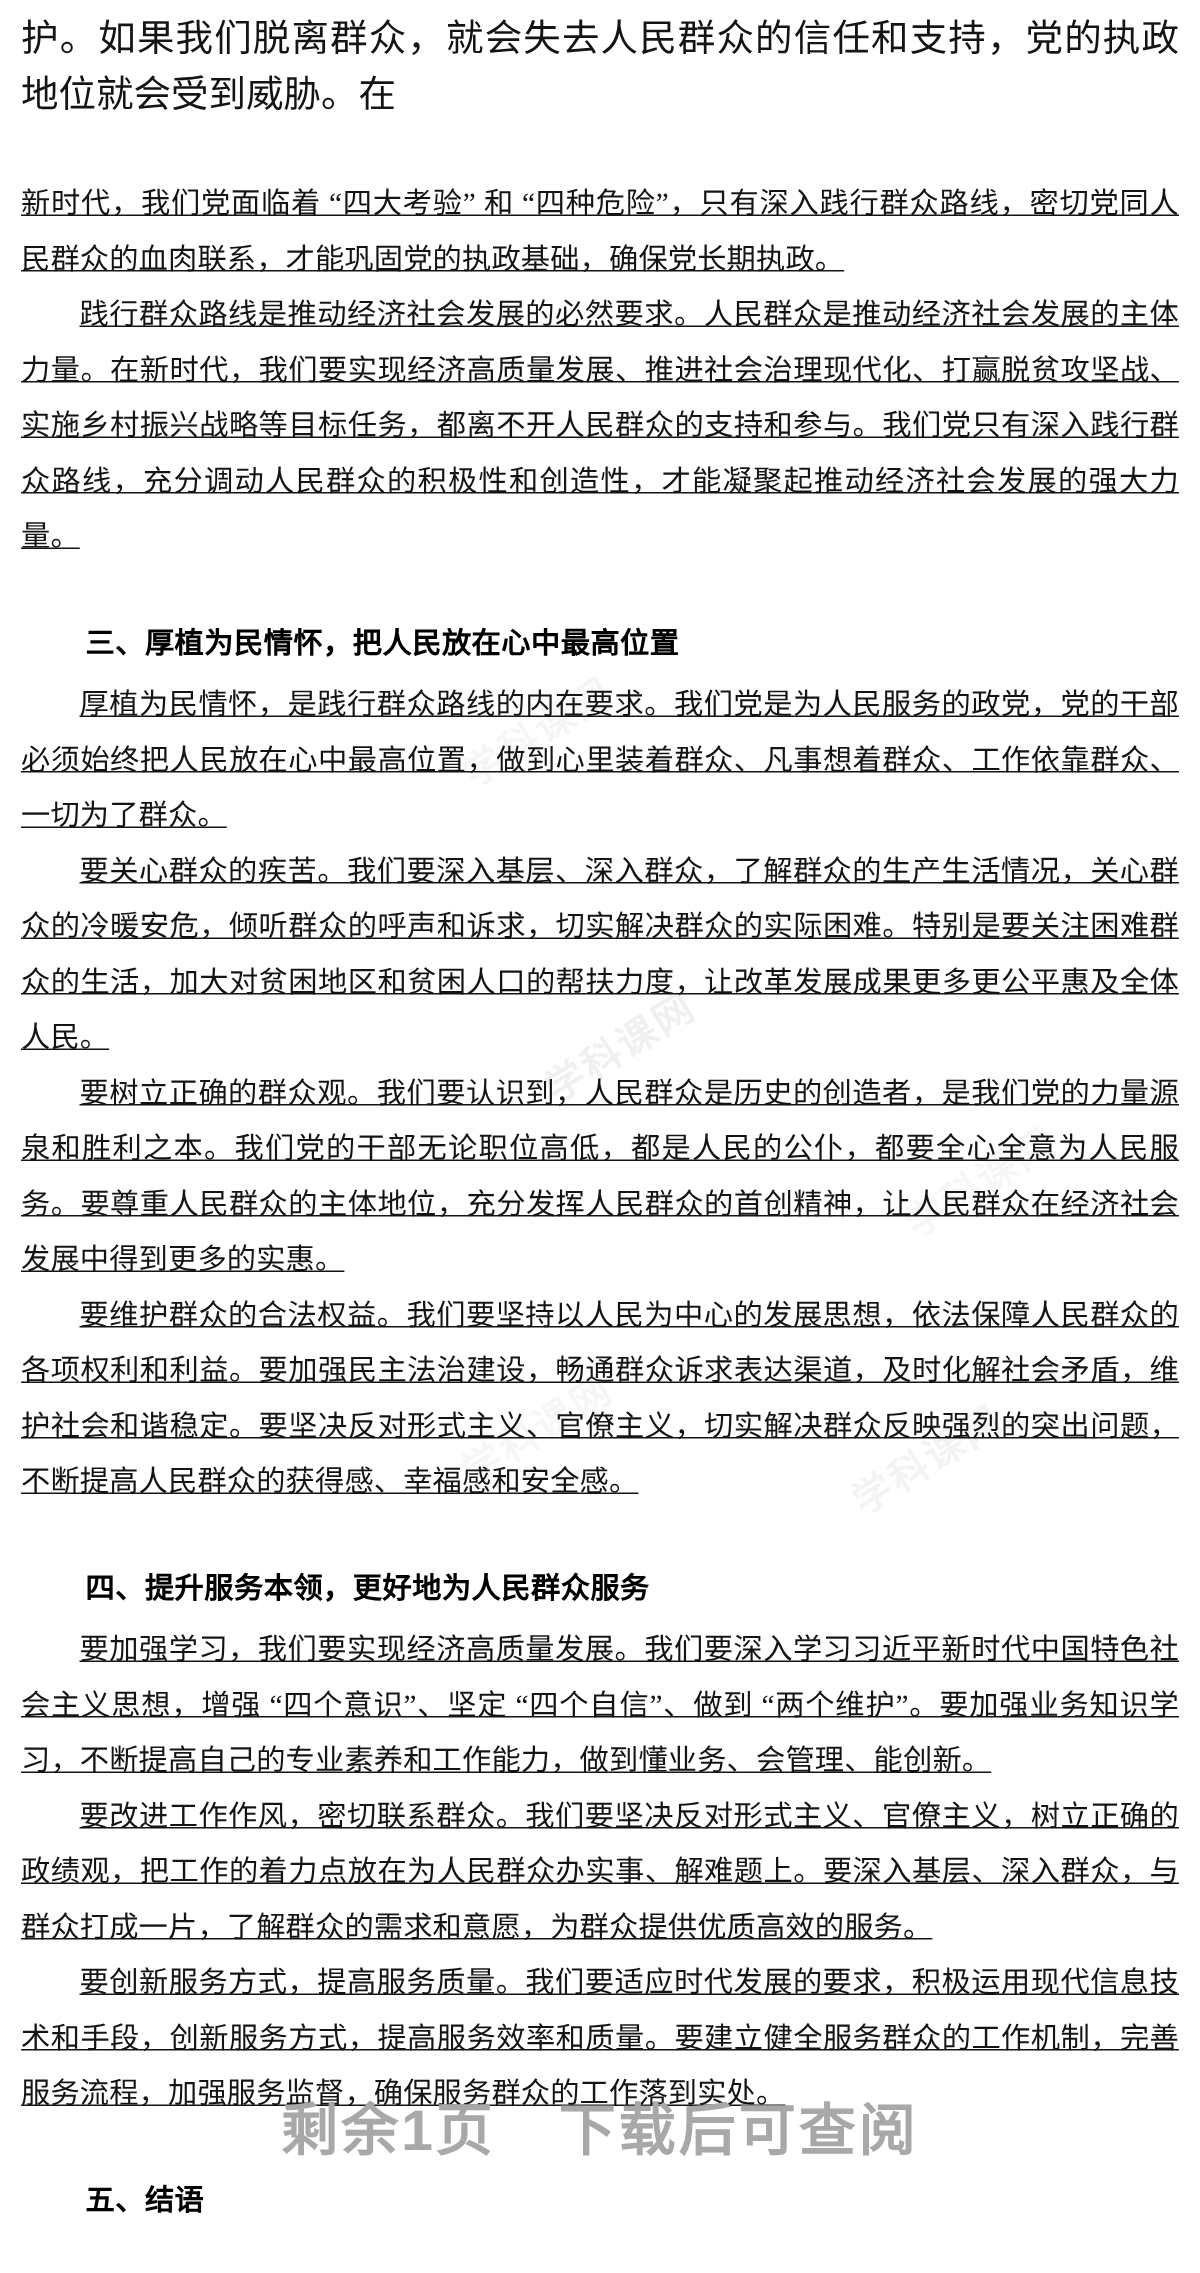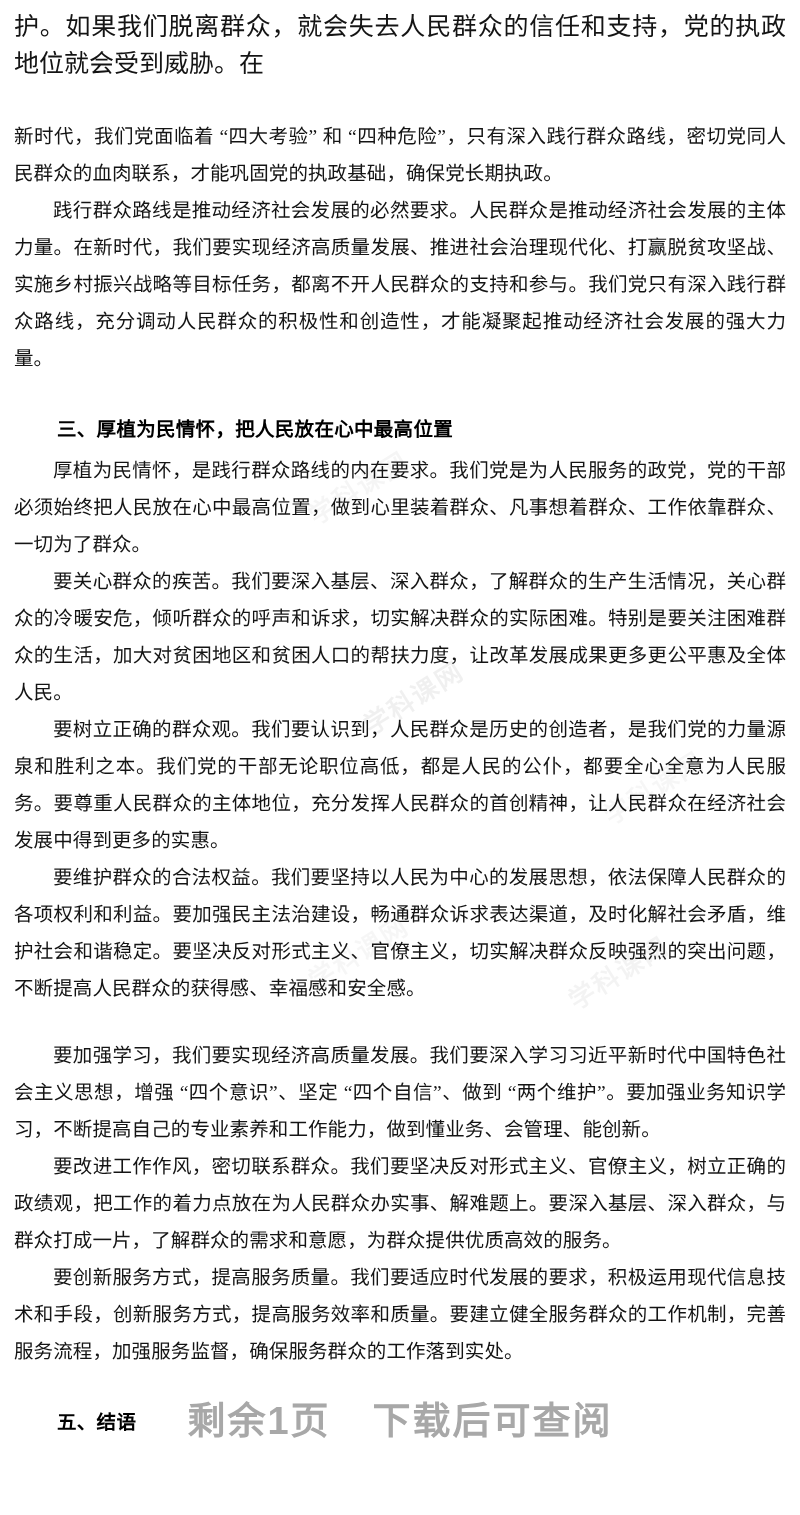--- a/index.html
+++ b/index.html
@@ -69,20 +69,21 @@
 
   .para {
     margin: 0;
     font-size: 19.5px;
     line-height: 37px;
     text-align: justify;
     text-justify: inter-ideograph;
     text-indent: 2em;
     color: #141414;
     letter-spacing: 0.1px;
+    text-decoration: underline;
   }
   .para.no-indent { text-indent: 0; }
 
   .heading {
     margin: 4px;
     font-size: 19.5px;
     line-height: 37px;
     font-weight: 700;
     font-family: "Liberation Sans", "DejaVu Sans", sans-serif;
     text-indent: 2em;
@@ -156,20 +157,21 @@
     <p class="para">厚植为民情怀，是践行群众路线的内在要求。我们党是为人民服务的政党，党的干部必须始终把人民放在心中最高位置，做到心里装着群众、凡事想着群众、工作依靠群众、一切为了群众。</p>
 
     <p class="para">要关心群众的疾苦。我们要深入基层、深入群众，了解群众的生产生活情况，关心群众的冷暖安危，倾听群众的呼声和诉求，切实解决群众的实际困难。特别是要关注困难群众的生活，加大对贫困地区和贫困人口的帮扶力度，让改革发展成果更多更公平惠及全体人民。</p>
 
     <p class="para">要树立正确的群众观。我们要认识到，人民群众是历史的创造者，是我们党的力量源泉和胜利之本。我们党的干部无论职位高低，都是人民的公仆，都要全心全意为人民服务。要尊重人民群众的主体地位，充分发挥人民群众的首创精神，让人民群众在经济社会发展中得到更多的实惠。</p>
 
     <p class="para">要维护群众的合法权益。我们要坚持以人民为中心的发展思想，依法保障人民群众的各项权利和利益。要加强民主法治建设，畅通群众诉求表达渠道，及时化解社会矛盾，维护社会和谐稳定。要坚决反对形式主义、官僚主义，切实解决群众反映强烈的突出问题，不断提高人民群众的获得感、幸福感和安全感。</p>
 
     <div class="gap-md"></div>
 
+    <h2 class="heading">四、提升服务本领，更好地为人民群众服务</h2>
 
 
     <p class="para">要加强学习，我们要实现经济高质量发展。我们要深入学习习近平新时代中国特色社会主义思想，增强 “四个意识”、坚定 “四个自信”、做到 “两个维护”。要加强业务知识学习，不断提高自己的专业素养和工作能力，做到懂业务、会管理、能创新。</p>
 
     <p class="para">要改进工作作风，密切联系群众。我们要坚决反对形式主义、官僚主义，树立正确的政绩观，把工作的着力点放在为人民群众办实事、解难题上。要深入基层、深入群众，与群众打成一片，了解群众的需求和意愿，为群众提供优质高效的服务。</p>
 
     <p class="para">要创新服务方式，提高服务质量。我们要适应时代发展的要求，积极运用现代信息技术和手段，创新服务方式，提高服务效率和质量。要建立健全服务群众的工作机制，完善服务流程，加强服务监督，确保服务群众的工作落到实处。</p>
 
     <div class="gap-md"></div>
 

